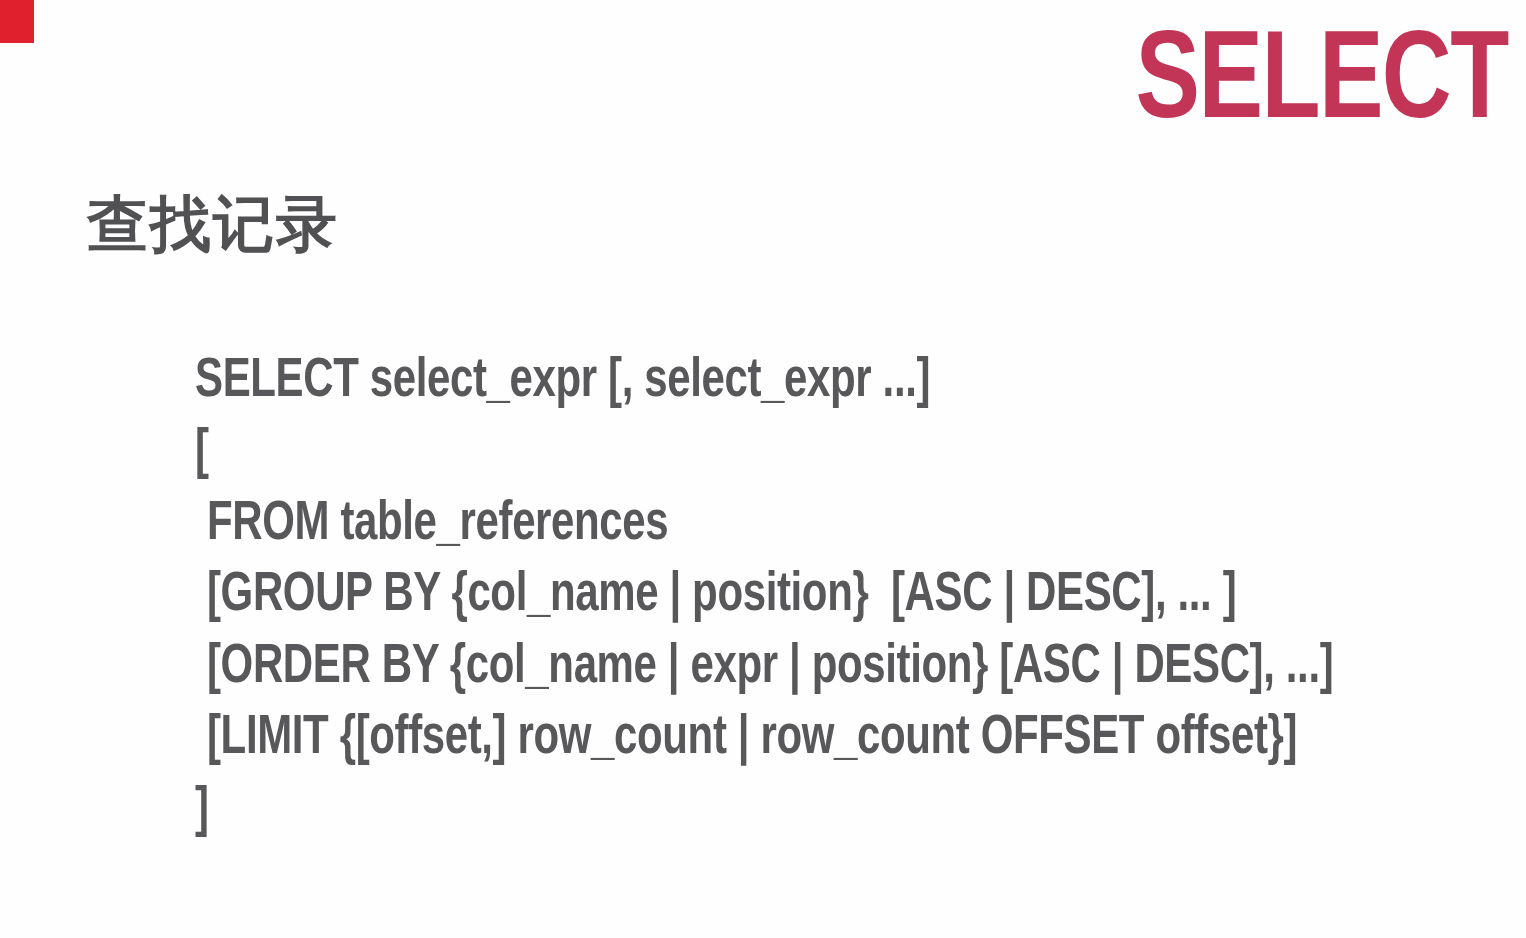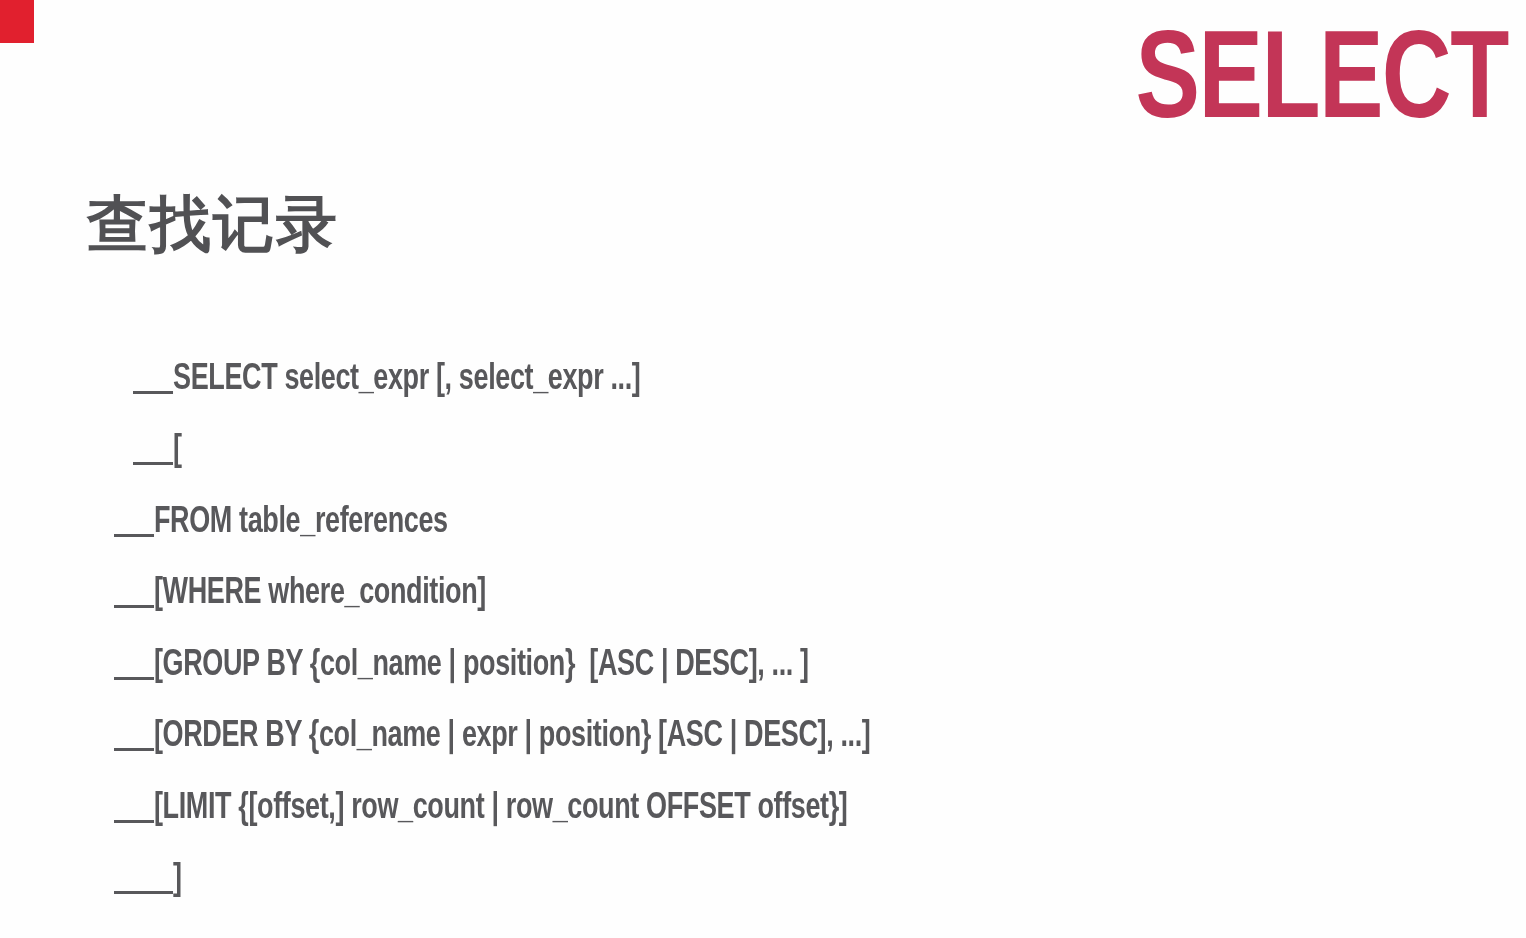--- a/index.html
+++ b/index.html
@@ -62,35 +62,34 @@
   
   .syntax-block {
     position: absolute;
     left: 0;
     top: 269px;
     width: 100%;
   }
   .syntax-line {
     height: 71.5px;
     line-height: 71.5px;
-    font-size: 36px;
+    font-size: 56px;
     font-weight: bold;
     color: var(--color-body_text, #58585b);
     white-space: pre;       
-    text-decoration: underline;
   }
   .syntax-line .line-text {
     display: inline-block;
     transform: scaleX(0.75);           
     transform-origin: left center;
     letter-spacing: -0.5px;
     white-space: pre;
   }
   .indent-1 { padding-left: 133px; }
-  .indent-2 { padding-left: 114px; }
+  .indent-2 { padding-left: 114px; margin-left: 31px; }
 </style>
 </head>
 <body>
 
 <div class="corner-marker"></div>
 
 <div class="title-wrap">
   <span class="slide-title">SELECT</span>
 </div>
 
@@ -100,23 +99,20 @@
     <div class="syntax-line indent-1">
     <span class="line-text">SELECT select_expr [, select_expr ...]</span>
   </div>
     <div class="syntax-line indent-1">
     <span class="line-text">[</span>
   </div>
     <div class="syntax-line indent-2">
     <span class="line-text">FROM table_references</span>
   </div>
     <div class="syntax-line indent-2">
-    <span class="line-text">[WHERE where_condition]</span>
-  </div>
-    <div class="syntax-line indent-2">
     <span class="line-text">[GROUP BY {col_name | position}  [ASC | DESC], ... ]</span>
   </div>
     <div class="syntax-line indent-2">
     <span class="line-text">[ORDER BY {col_name | expr | position} [ASC | DESC], ...]</span>
   </div>
     <div class="syntax-line indent-2">
     <span class="line-text">[LIMIT {[offset,] row_count | row_count OFFSET offset}]</span>
   </div>
     <div class="syntax-line indent-1">
     <span class="line-text">]</span>

